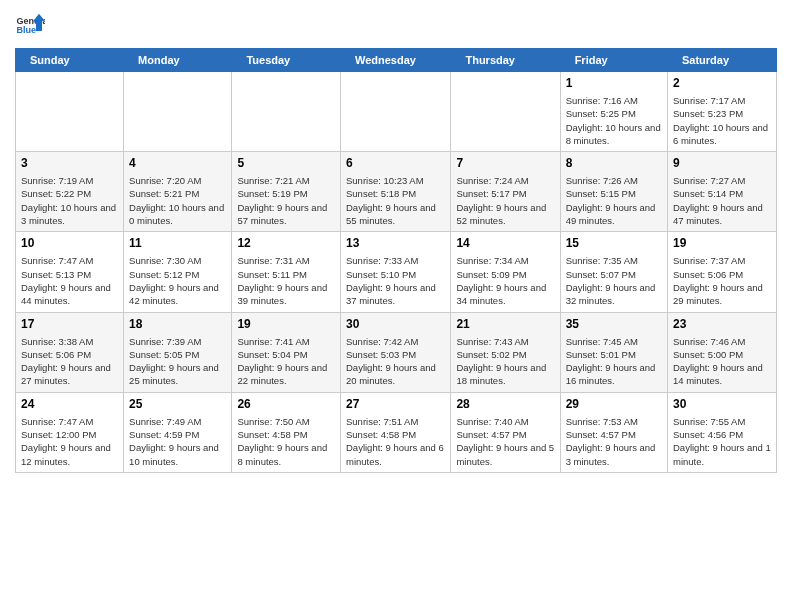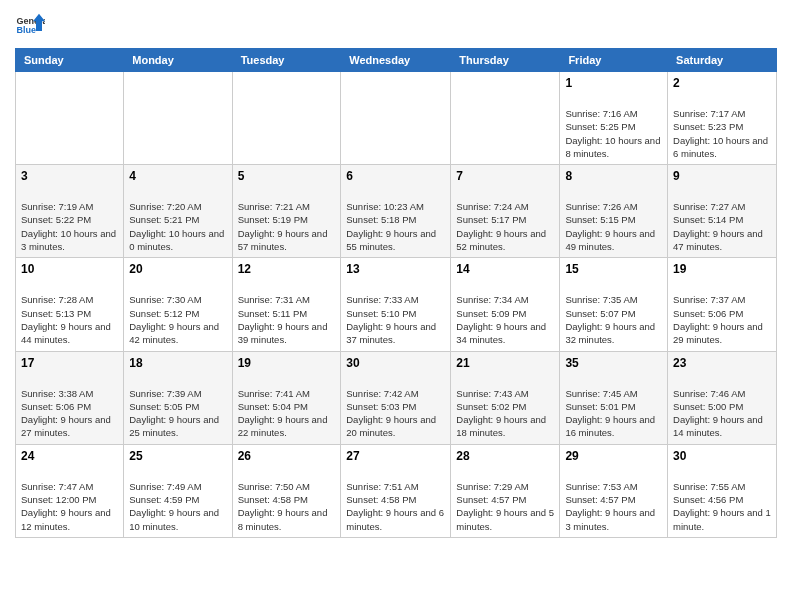--- a/index.html
+++ b/index.html
@@ -44,21 +44,21 @@
     }
     .calendar-table {
       width: 100%;
       border-collapse: collapse;
       font-size: 10px;
     }
     .calendar-table th {
       background-color: #2a6ebb;
       color: #fff;
       text-align: left;
-      padding: 5px 8px;
+      padding: 5px 14px;
       font-size: 11px;
       border: 1px solid #2a6ebb;
     }
     .calendar-table td {
       border: 1px solid #ccc;
       vertical-align: top;
       padding: 4px 5px;
       height: 80px;
       width: 113px;
       background: #fff;
@@ -68,21 +68,21 @@
     }
     .day-number {
       font-weight: bold;
       font-size: 12px;
       color: #000;
     }
     .day-info {
       font-size: 9.5px;
       color: #333;
       line-height: 1.4;
-      margin-top: 17px;
+      margin-top: 4px;
     }
     .empty-cell {
       background: #fff !important;
     }
   </style>
 </head>
 <body>
 
 <div class="page">
   <div class="header">
@@ -171,26 +171,26 @@
           <td>
             <div class="day-number">9</div>
             <div class="day-info">Sunrise: 7:27 AM
 Sunset: 5:14 PM
 Daylight: 9 hours and 47 minutes.</div>
           </td>
         </tr>
         <tr>
           <td>
             <div class="day-number">10</div>
-            <div class="day-info">Sunrise: 7:28 AM
+            <div class="day-info">Sunrise: 7:47 AM
 Sunset: 5:13 PM
 Daylight: 9 hours and 44 minutes.</div>
           </td>
           <td>
-            <div class="day-number">20</div>
+            <div class="day-number">11</div>
             <div class="day-info">Sunrise: 7:30 AM
 Sunset: 5:12 PM
 Daylight: 9 hours and 42 minutes.</div>
           </td>
           <td>
             <div class="day-number">12</div>
             <div class="day-info">Sunrise: 7:31 AM
 Sunset: 5:11 PM
 Daylight: 9 hours and 39 minutes.</div>
           </td>
@@ -283,21 +283,21 @@
 Daylight: 9 hours and 8 minutes.</div>
           </td>
           <td>
             <div class="day-number">27</div>
             <div class="day-info">Sunrise: 7:51 AM
 Sunset: 4:58 PM
 Daylight: 9 hours and 6 minutes.</div>
           </td>
           <td>
             <div class="day-number">28</div>
-            <div class="day-info">Sunrise: 7:29 AM
+            <div class="day-info">Sunrise: 7:40 AM
 Sunset: 4:57 PM
 Daylight: 9 hours and 5 minutes.</div>
           </td>
           <td>
             <div class="day-number">29</div>
             <div class="day-info">Sunrise: 7:53 AM
 Sunset: 4:57 PM
 Daylight: 9 hours and 3 minutes.</div>
           </td>
           <td>

